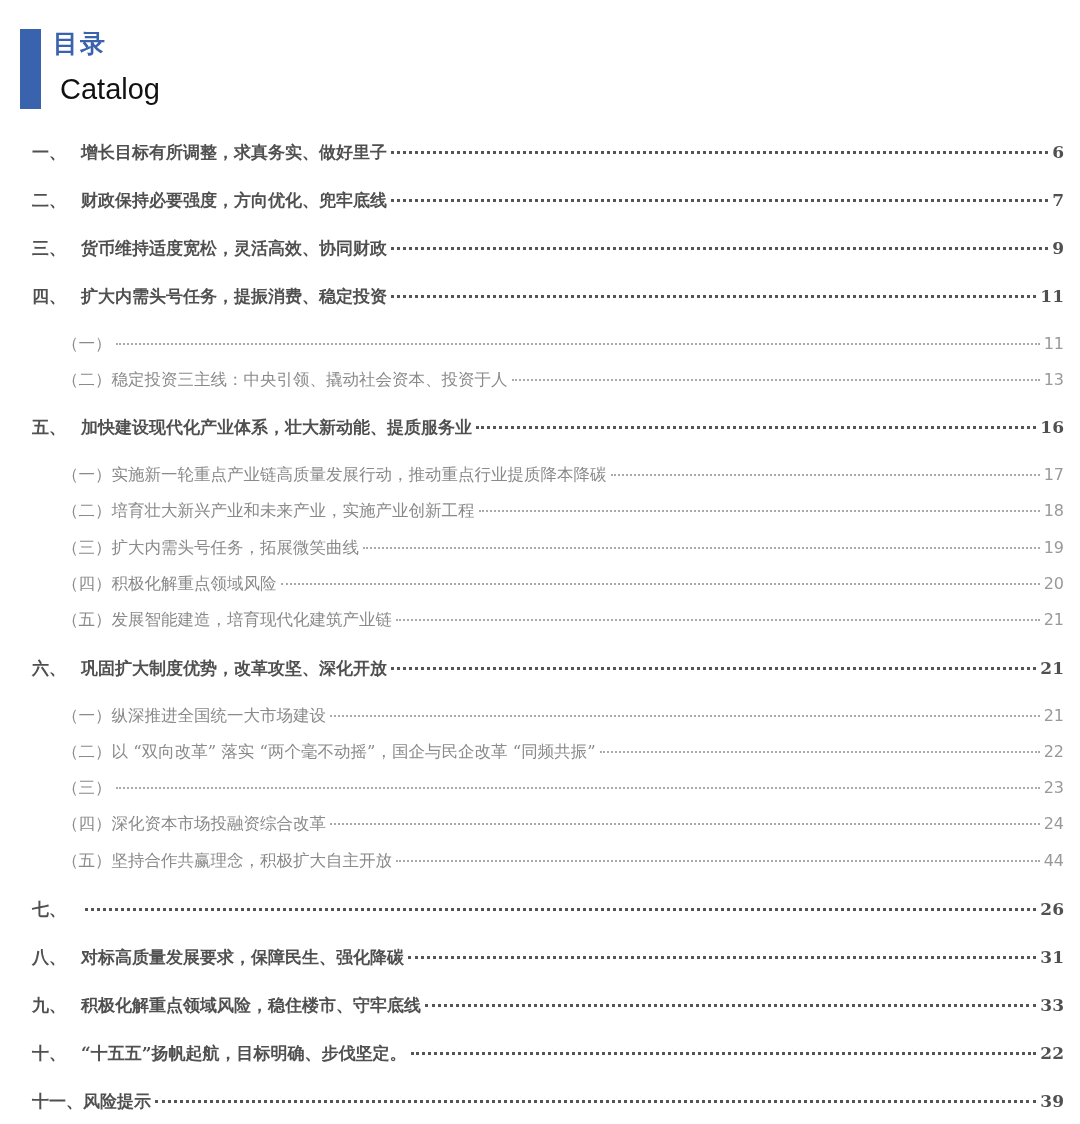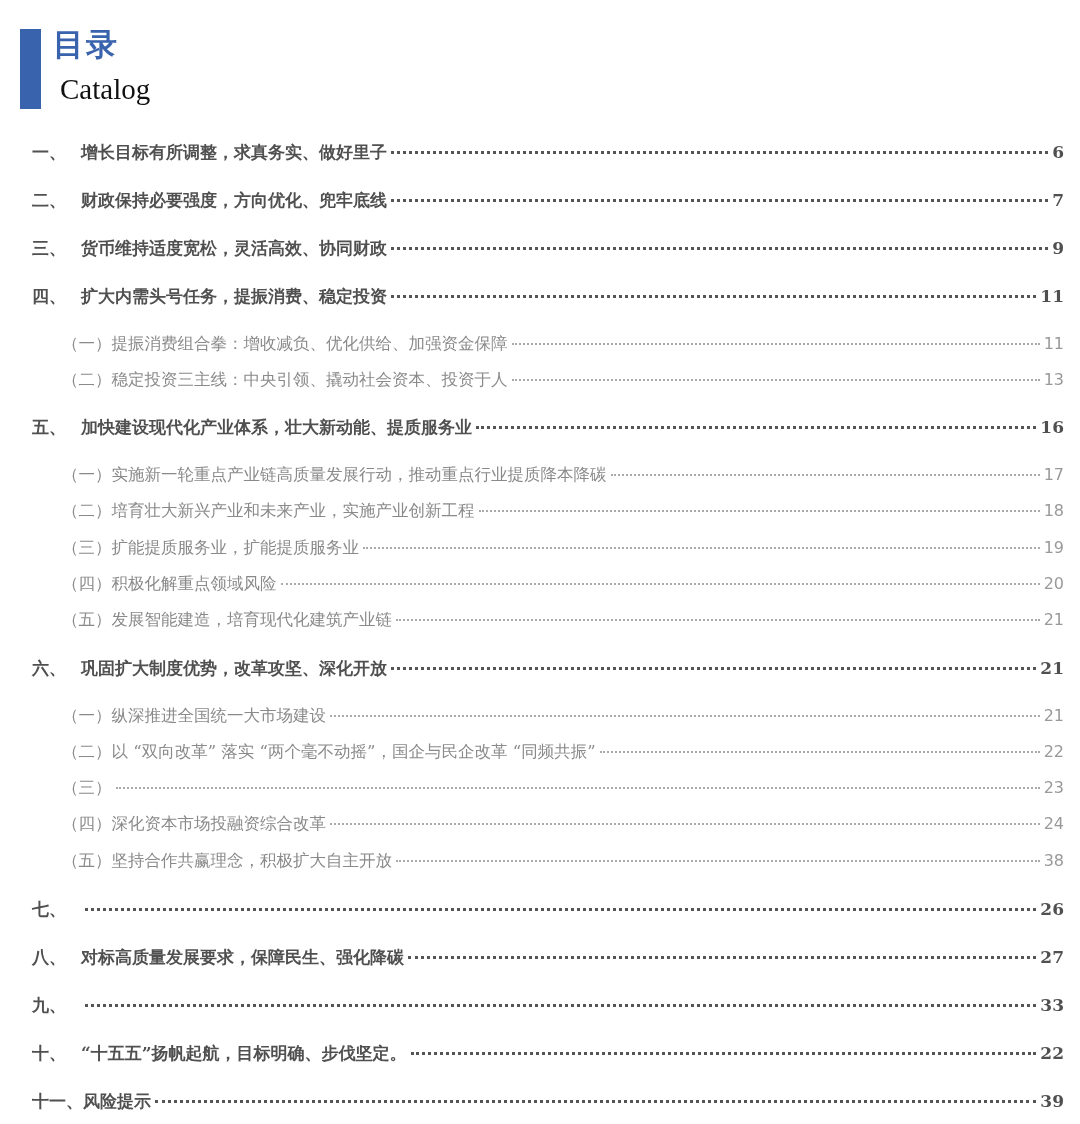--- a/index.html
+++ b/index.html
@@ -1,19 +1,19 @@
 <!DOCTYPE html>
 <html><head>
 <meta charset="utf-8">
 <style>
   html, body { margin: 0; padding: 0; background: #ffffff; }
   body { width: 1080px; height: 1124px; position: relative; overflow: hidden; font-family: "DejaVu Serif", "Liberation Serif", serif; }
   .accent-bar { position: absolute; left: 20px; top: 29px; width: 21px; height: 80px; background: #3a63ad; }
-  .title-cn { position: absolute; left: 53px; top: 22px; font-size: 31px; font-weight: bold; color: #3a63ad; letter-spacing: 2px; font-family: "DejaVu Serif", serif; line-height: 44px; }
-  .title-en { position: absolute; left: 60px; top: 70px; font-size: 29px; color: #111; font-family: Liberation Serif, serif; line-height: 38px; }
+  .title-cn { position: absolute; left: 53px; top: 22px; font-size: 25px; font-weight: bold; color: #3a63ad; letter-spacing: 2px; font-family: "DejaVu Serif", serif; line-height: 44px; }
+  .title-en { position: absolute; left: 60px; top: 70px; font-size: 29px; color: #111; font-family: Liberation Sans, sans-serif; line-height: 38px; }
   .toc { position: absolute; left: 0; top: 0; width: 1080px; }
   .row { position: absolute; display: flex; align-items: baseline; right: 16px; white-space: nowrap; }
   .row.main { left: 32px; color: #505050; font-weight: bold; font-size: 17px; }
   .row.sub { left: 62px; color: #8a8a8a; font-size: 16.5px; }
   .row .num { display: inline-block; min-width: 48px; }
   .row.main .num { min-width: 49px; }
   .row .label { flex: 0 0 auto; }
   .row .leader { flex: 1 1 auto; overflow: hidden; margin: 0 4px; position: relative; top: -4px; height: 4px; }
   .row.main .leader { border-bottom: 3px dotted #555; }
   .row.sub .leader { border-bottom: 2px dotted #aaa; }
@@ -48,21 +48,20 @@
       <span class="page">9</span>
     </div>
   <div class="row main" style="top:285px">
       <span class="num">四、</span>
       <span class="label">扩大内需头号任务，提振消费、稳定投资</span>
       <span class="leader"></span>
       <span class="page">11</span>
     </div>
   <div class="row sub" style="top:333px">
       <span class="num">（一）</span>
-      <span class="label">提振消费组合拳：增收减负、优化供给、加强资金保障</span>
       <span class="leader"></span>
       <span class="page">11</span>
     </div>
   <div class="row sub" style="top:369px">
       <span class="num">（二）</span>
       <span class="label">稳定投资三主线：中央引领、撬动社会资本、投资于人</span>
       <span class="leader"></span>
       <span class="page">13</span>
     </div>
   <div class="row main" style="top:416px">
@@ -78,21 +77,21 @@
       <span class="page">17</span>
     </div>
   <div class="row sub" style="top:500px">
       <span class="num">（二）</span>
       <span class="label">培育壮大新兴产业和未来产业，实施产业创新工程</span>
       <span class="leader"></span>
       <span class="page">18</span>
     </div>
   <div class="row sub" style="top:537px">
       <span class="num">（三）</span>
-      <span class="label">扩能提质服务业，扩能提质服务业</span>
+      <span class="label">扩大内需头号任务，拓展微笑曲线</span>
       <span class="leader"></span>
       <span class="page">19</span>
     </div>
   <div class="row sub" style="top:573px">
       <span class="num">（四）</span>
       <span class="label">积极化解重点领域风险</span>
       <span class="leader"></span>
       <span class="page">20</span>
     </div>
   <div class="row sub" style="top:609px">
@@ -127,35 +126,36 @@
   <div class="row sub" style="top:813px">
       <span class="num">（四）</span>
       <span class="label">深化资本市场投融资综合改革</span>
       <span class="leader"></span>
       <span class="page">24</span>
     </div>
   <div class="row sub" style="top:850px">
       <span class="num">（五）</span>
       <span class="label">坚持合作共赢理念，积极扩大自主开放</span>
       <span class="leader"></span>
-      <span class="page">38</span>
+      <span class="page">44</span>
     </div>
   <div class="row main" style="top:898px">
       <span class="num">七、</span>
       <span class="leader"></span>
       <span class="page">26</span>
     </div>
   <div class="row main" style="top:946px">
       <span class="num">八、</span>
       <span class="label">对标高质量发展要求，保障民生、强化降碳</span>
       <span class="leader"></span>
-      <span class="page">27</span>
+      <span class="page">31</span>
     </div>
   <div class="row main" style="top:994px">
       <span class="num">九、</span>
+      <span class="label">积极化解重点领域风险，稳住楼市、守牢底线</span>
       <span class="leader"></span>
       <span class="page">33</span>
     </div>
   <div class="row main" style="top:1042px">
       <span class="num">十、</span>
       <span class="label">“十五五”扬帆起航，目标明确、步伐坚定。</span>
       <span class="leader"></span>
       <span class="page">22</span>
     </div>
   <div class="row main" style="top:1090px">

